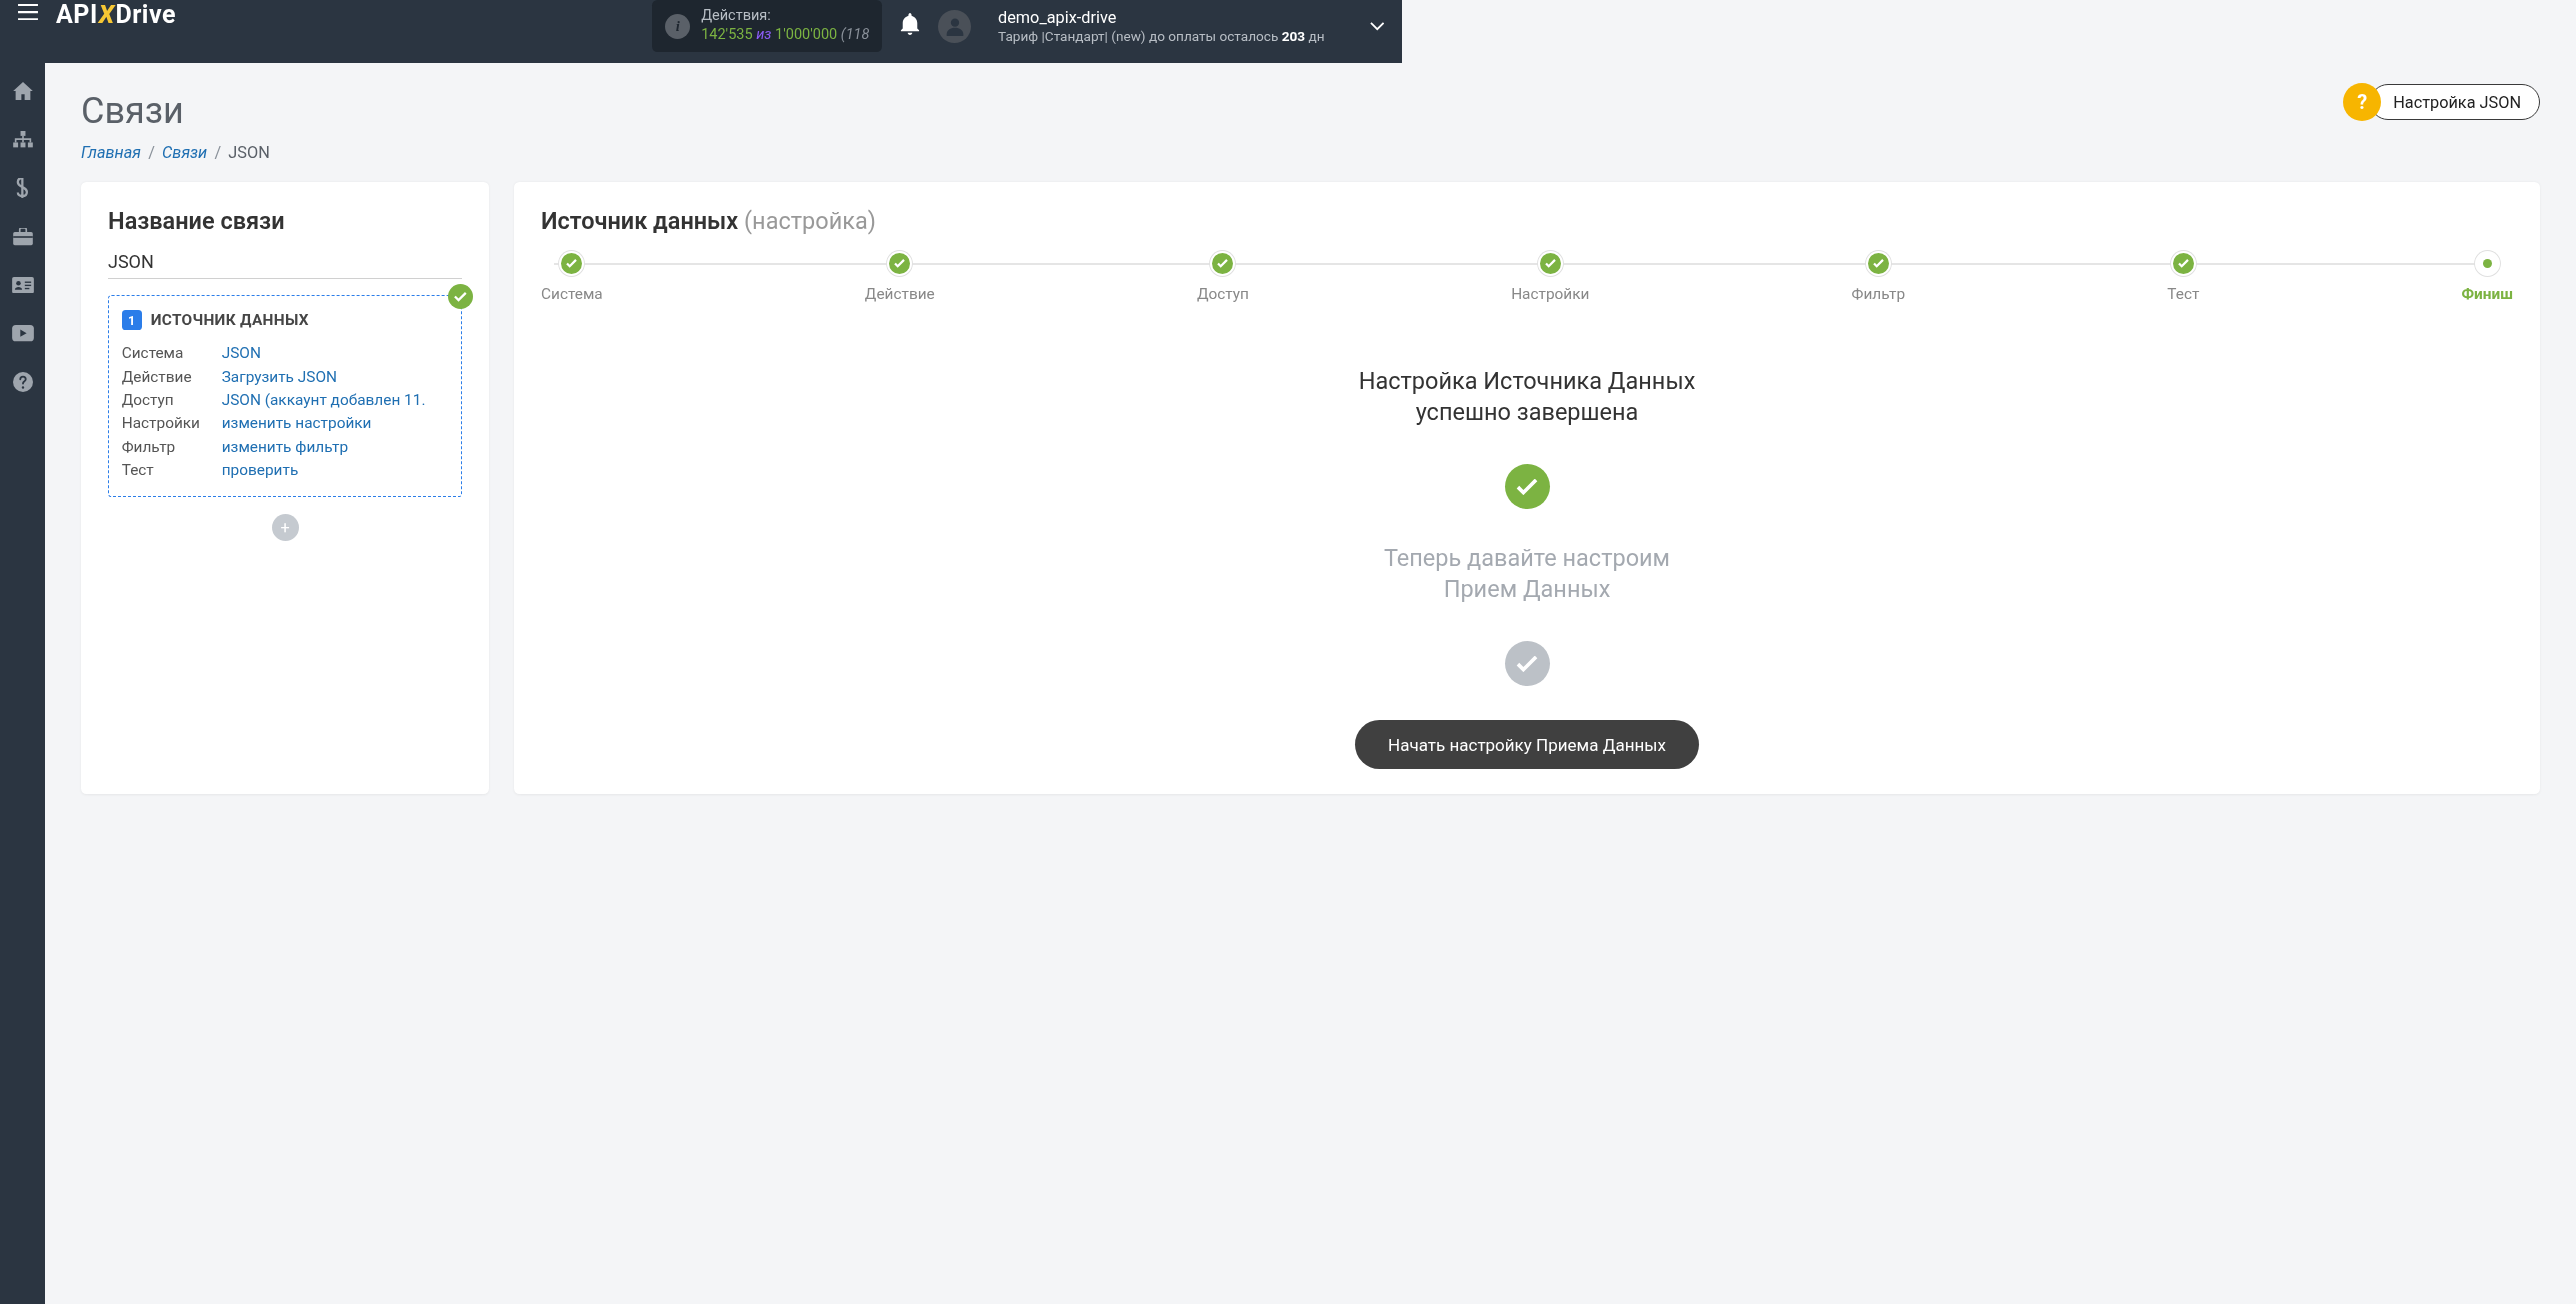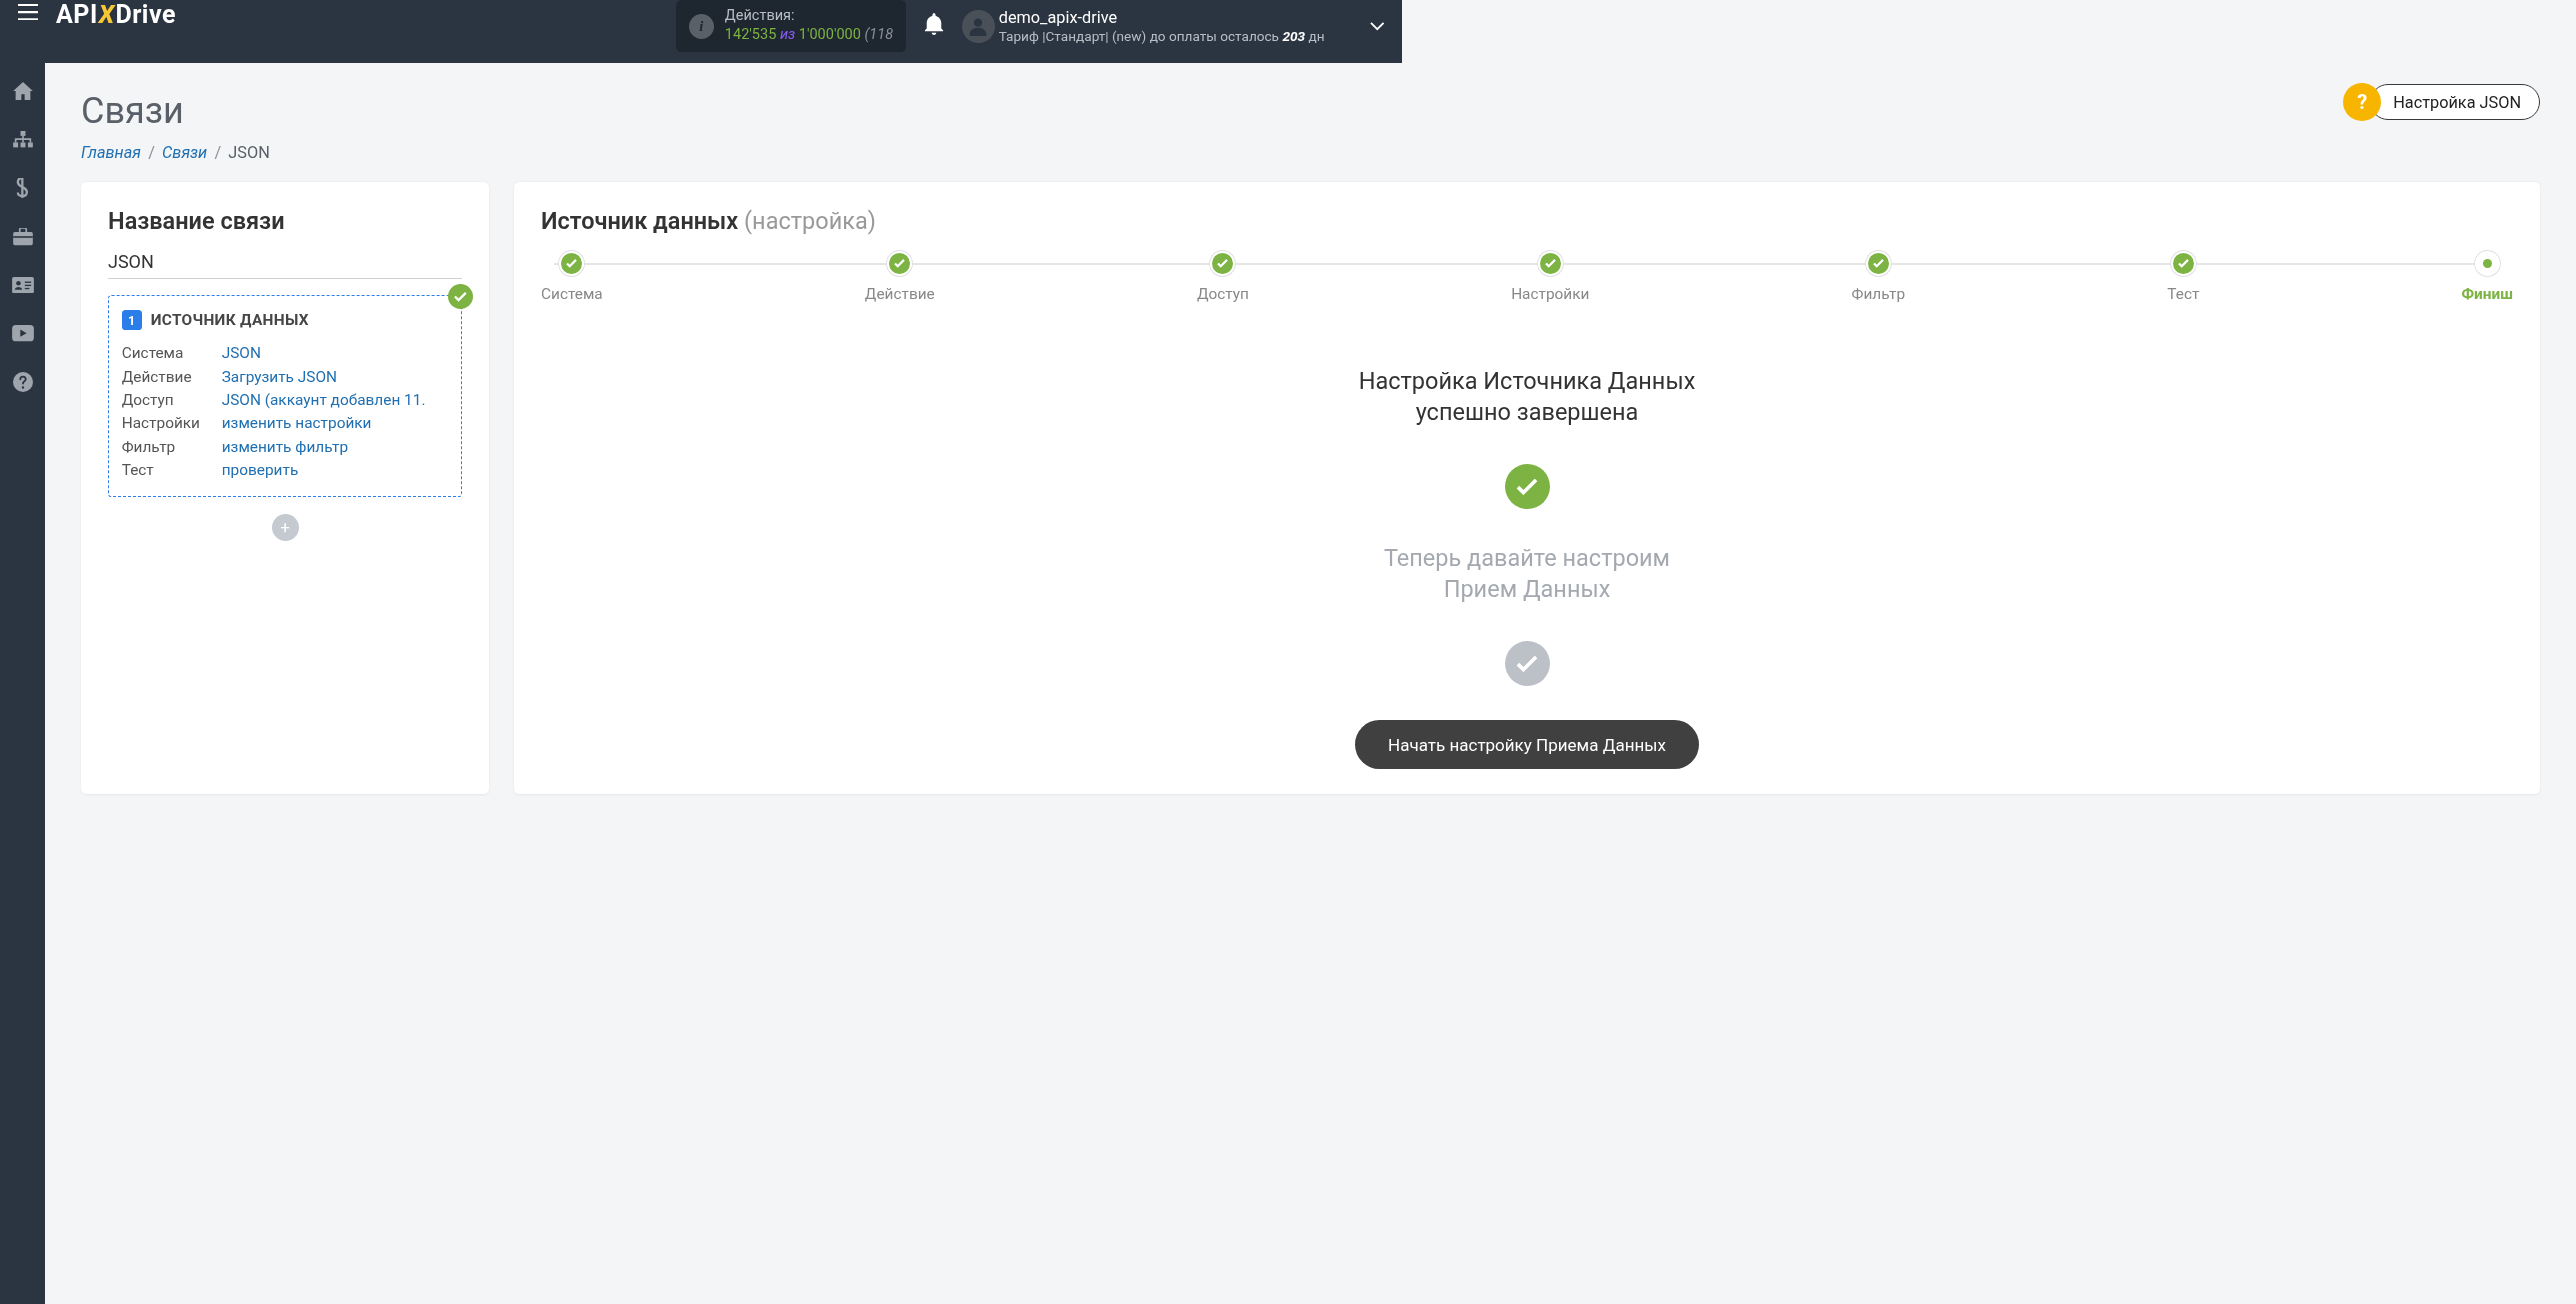--- a/index.html
+++ b/index.html
@@ -18,26 +18,26 @@
 .info-icon { width: 25px; height: 25px; border-radius: 50%; background: #5a6068; display: flex; align-items: center; justify-content: center; color: #1e262f; font-weight: 700; font-style: italic; font-family: Georgia, serif; flex-shrink: 0; }
 .actions-txt { font-size: 14.5px; line-height: 1.3; }
 .actions-label { color: #b8bec5; }
 .actions-nums { white-space: nowrap; overflow: hidden; max-width: 181px; }
 .actions-nums .used { color: #7cb342; }
 .actions-nums .of { color: #8b5cf6; font-style: italic; }
 .actions-nums .total { color: #7cb342; }
 .actions-nums .extra { color: #8a919a; font-style: italic; }
 
 .bell-icon { color: #fff; cursor: pointer; }
-.user-block { display: flex; align-items: center; gap: 4px; }
+.user-block { display: flex; align-items: center; gap: 27px; }
 .avatar { width: 33px; height: 33px; border-radius: 50%; background: #4a5058; display: flex; align-items: center; justify-content: center; }
 .user-txt { font-size: 16.3px; line-height: 1.3; }
 .user-name { color: #fff; font-weight: 400; }
 .user-plan { color: #b8bec5; font-size: 13.6px; }
-.user-plan .days { font-weight: 700; color: #fff; font-style: italic; }
+.user-plan .days { font-weight: 700; color: #fff; }
 .chevron { margin-left: 27px; color: #fff; cursor: pointer; }
 
 
 .sidebar { position: absolute; left: 0; top: 63px; bottom: 0; width: 45px; background: #2b3541; display: flex; flex-direction: column; align-items: center; padding-top: 16.3px; gap: 25px; }
 .sidebar-item { color: #9ea5ad; cursor: pointer; display: flex; align-items: center; justify-content: center; width: 100%; height: 23.5px; }
 
 
 .content { position: absolute; left: 45px; right: 0; top: 63px; bottom: 0; padding: 27px 36px; }
 .page-title { font-size: 36px; color: #5a6068; font-weight: 400; margin-bottom: 11px; }
 .breadcrumb { font-size: 16.3px; color: #5a6068; margin-bottom: 20px; display: flex; gap: 7.2px; align-items: center; }

